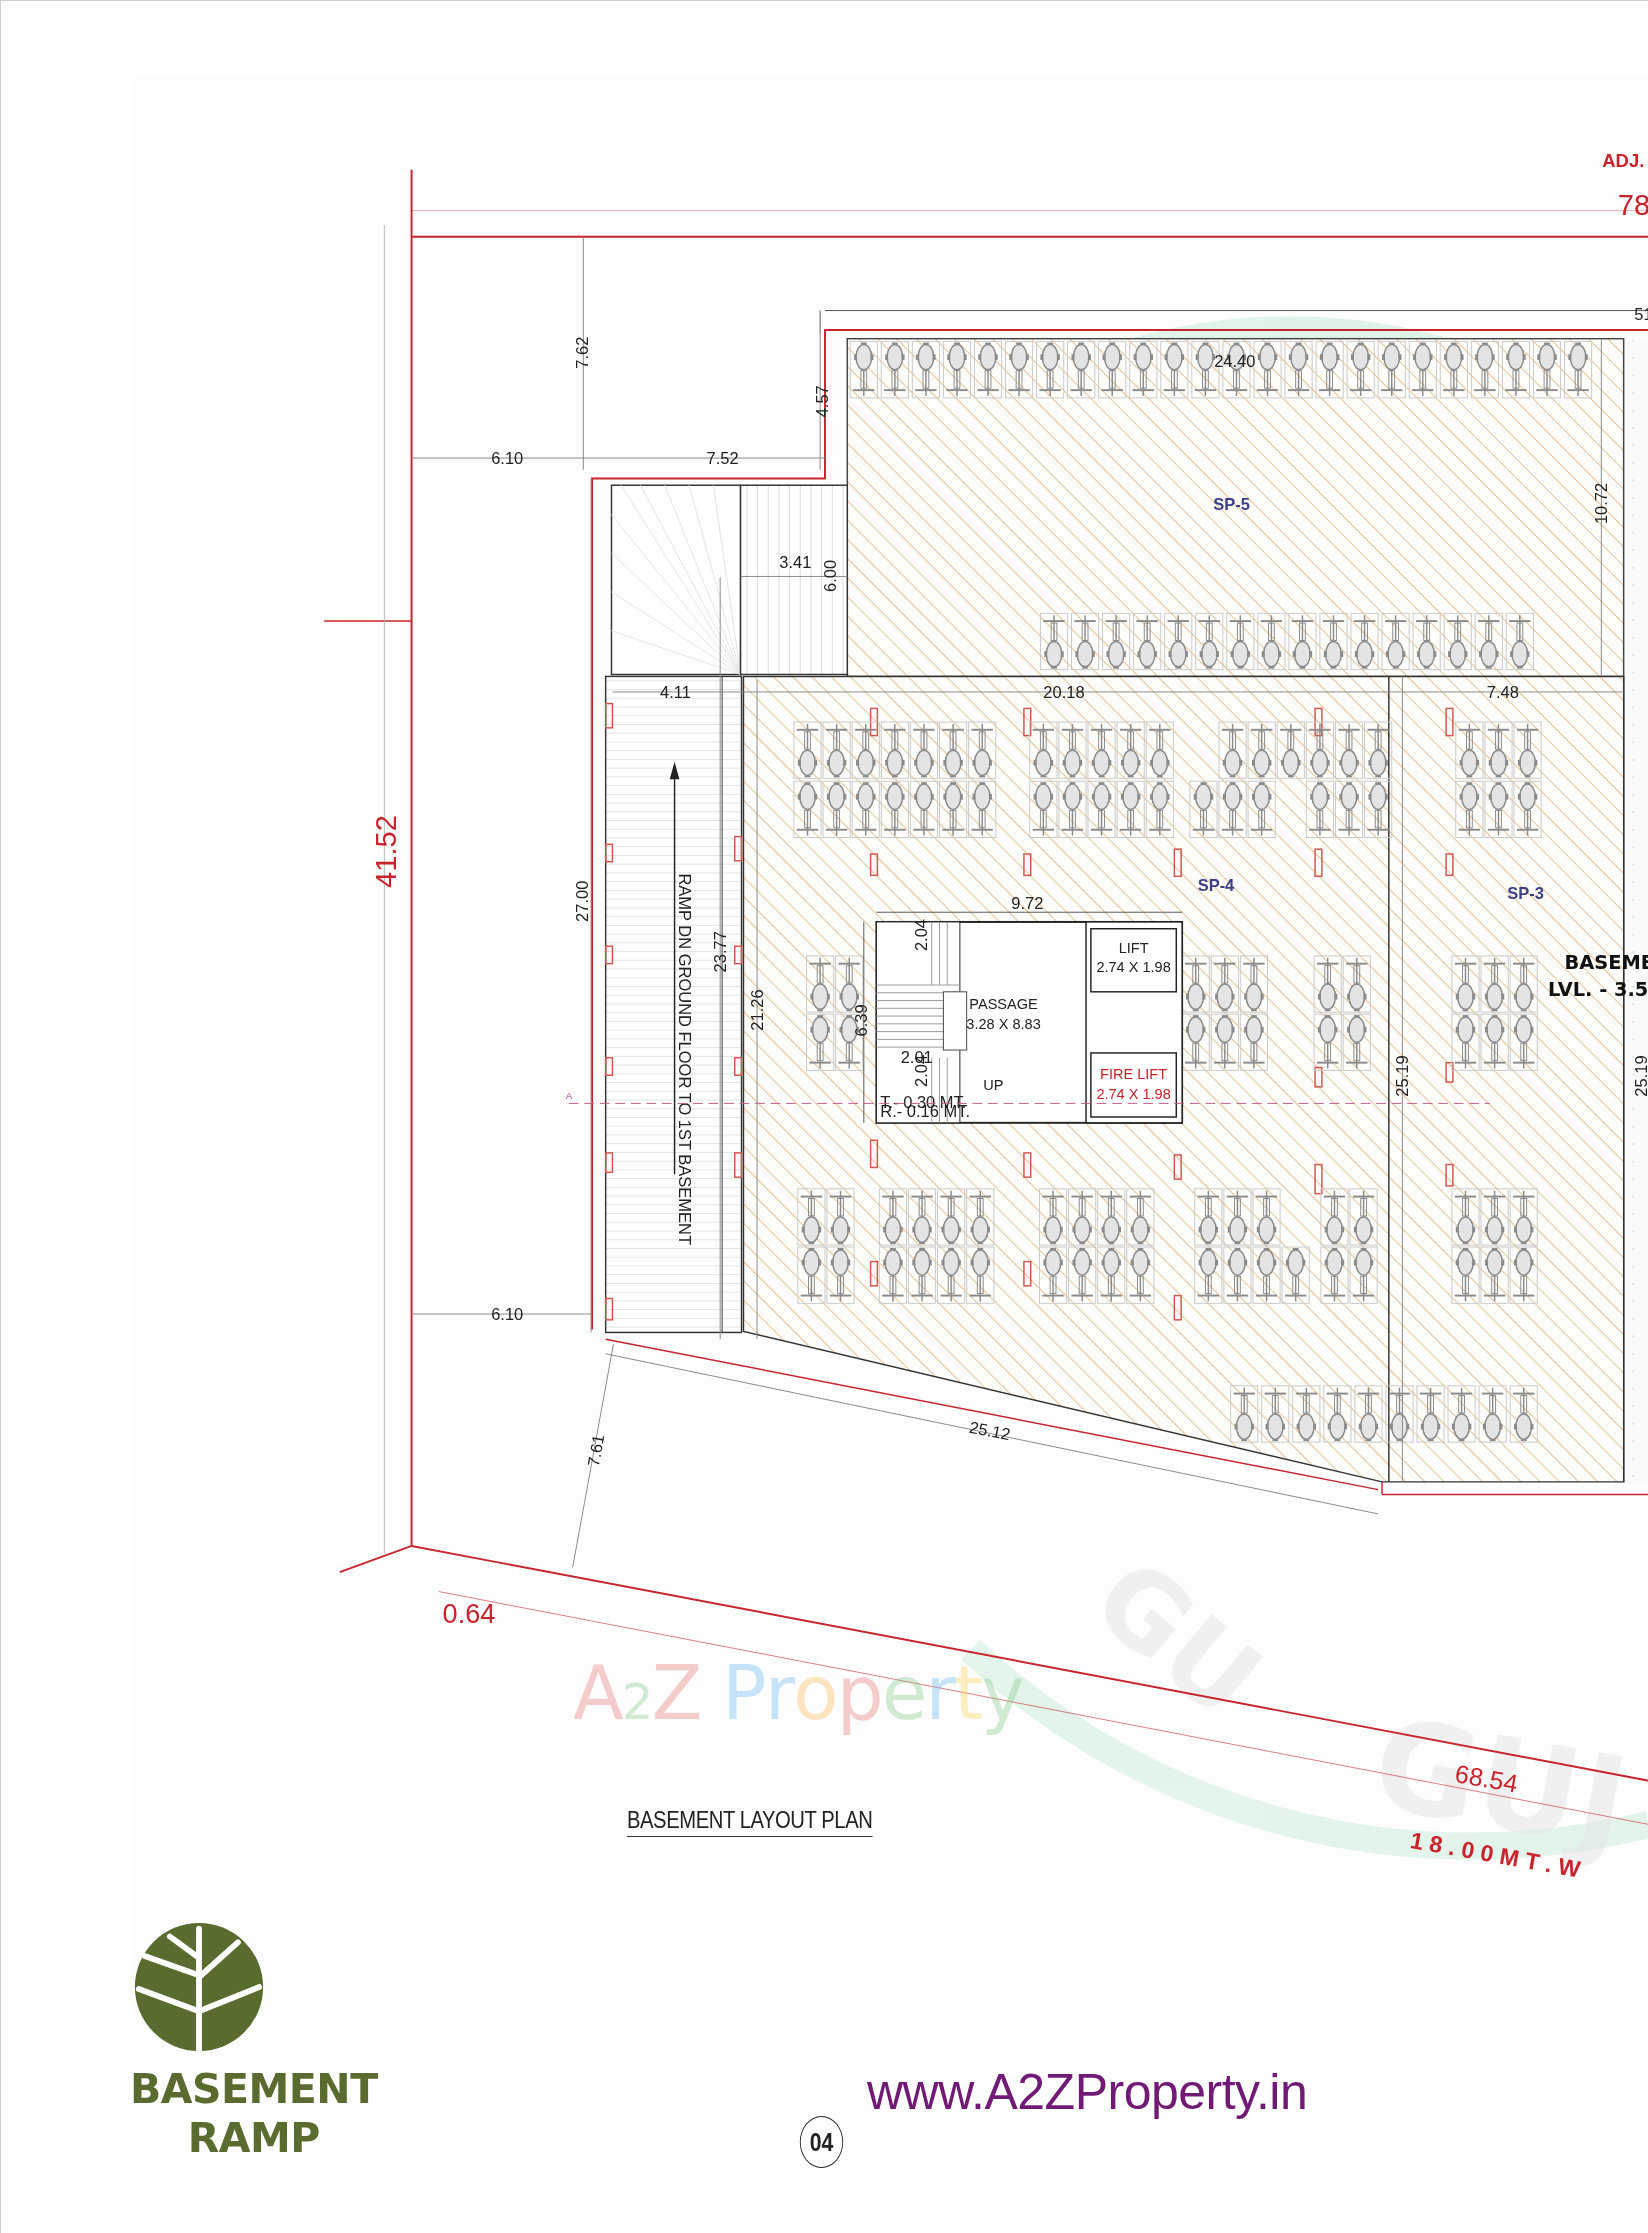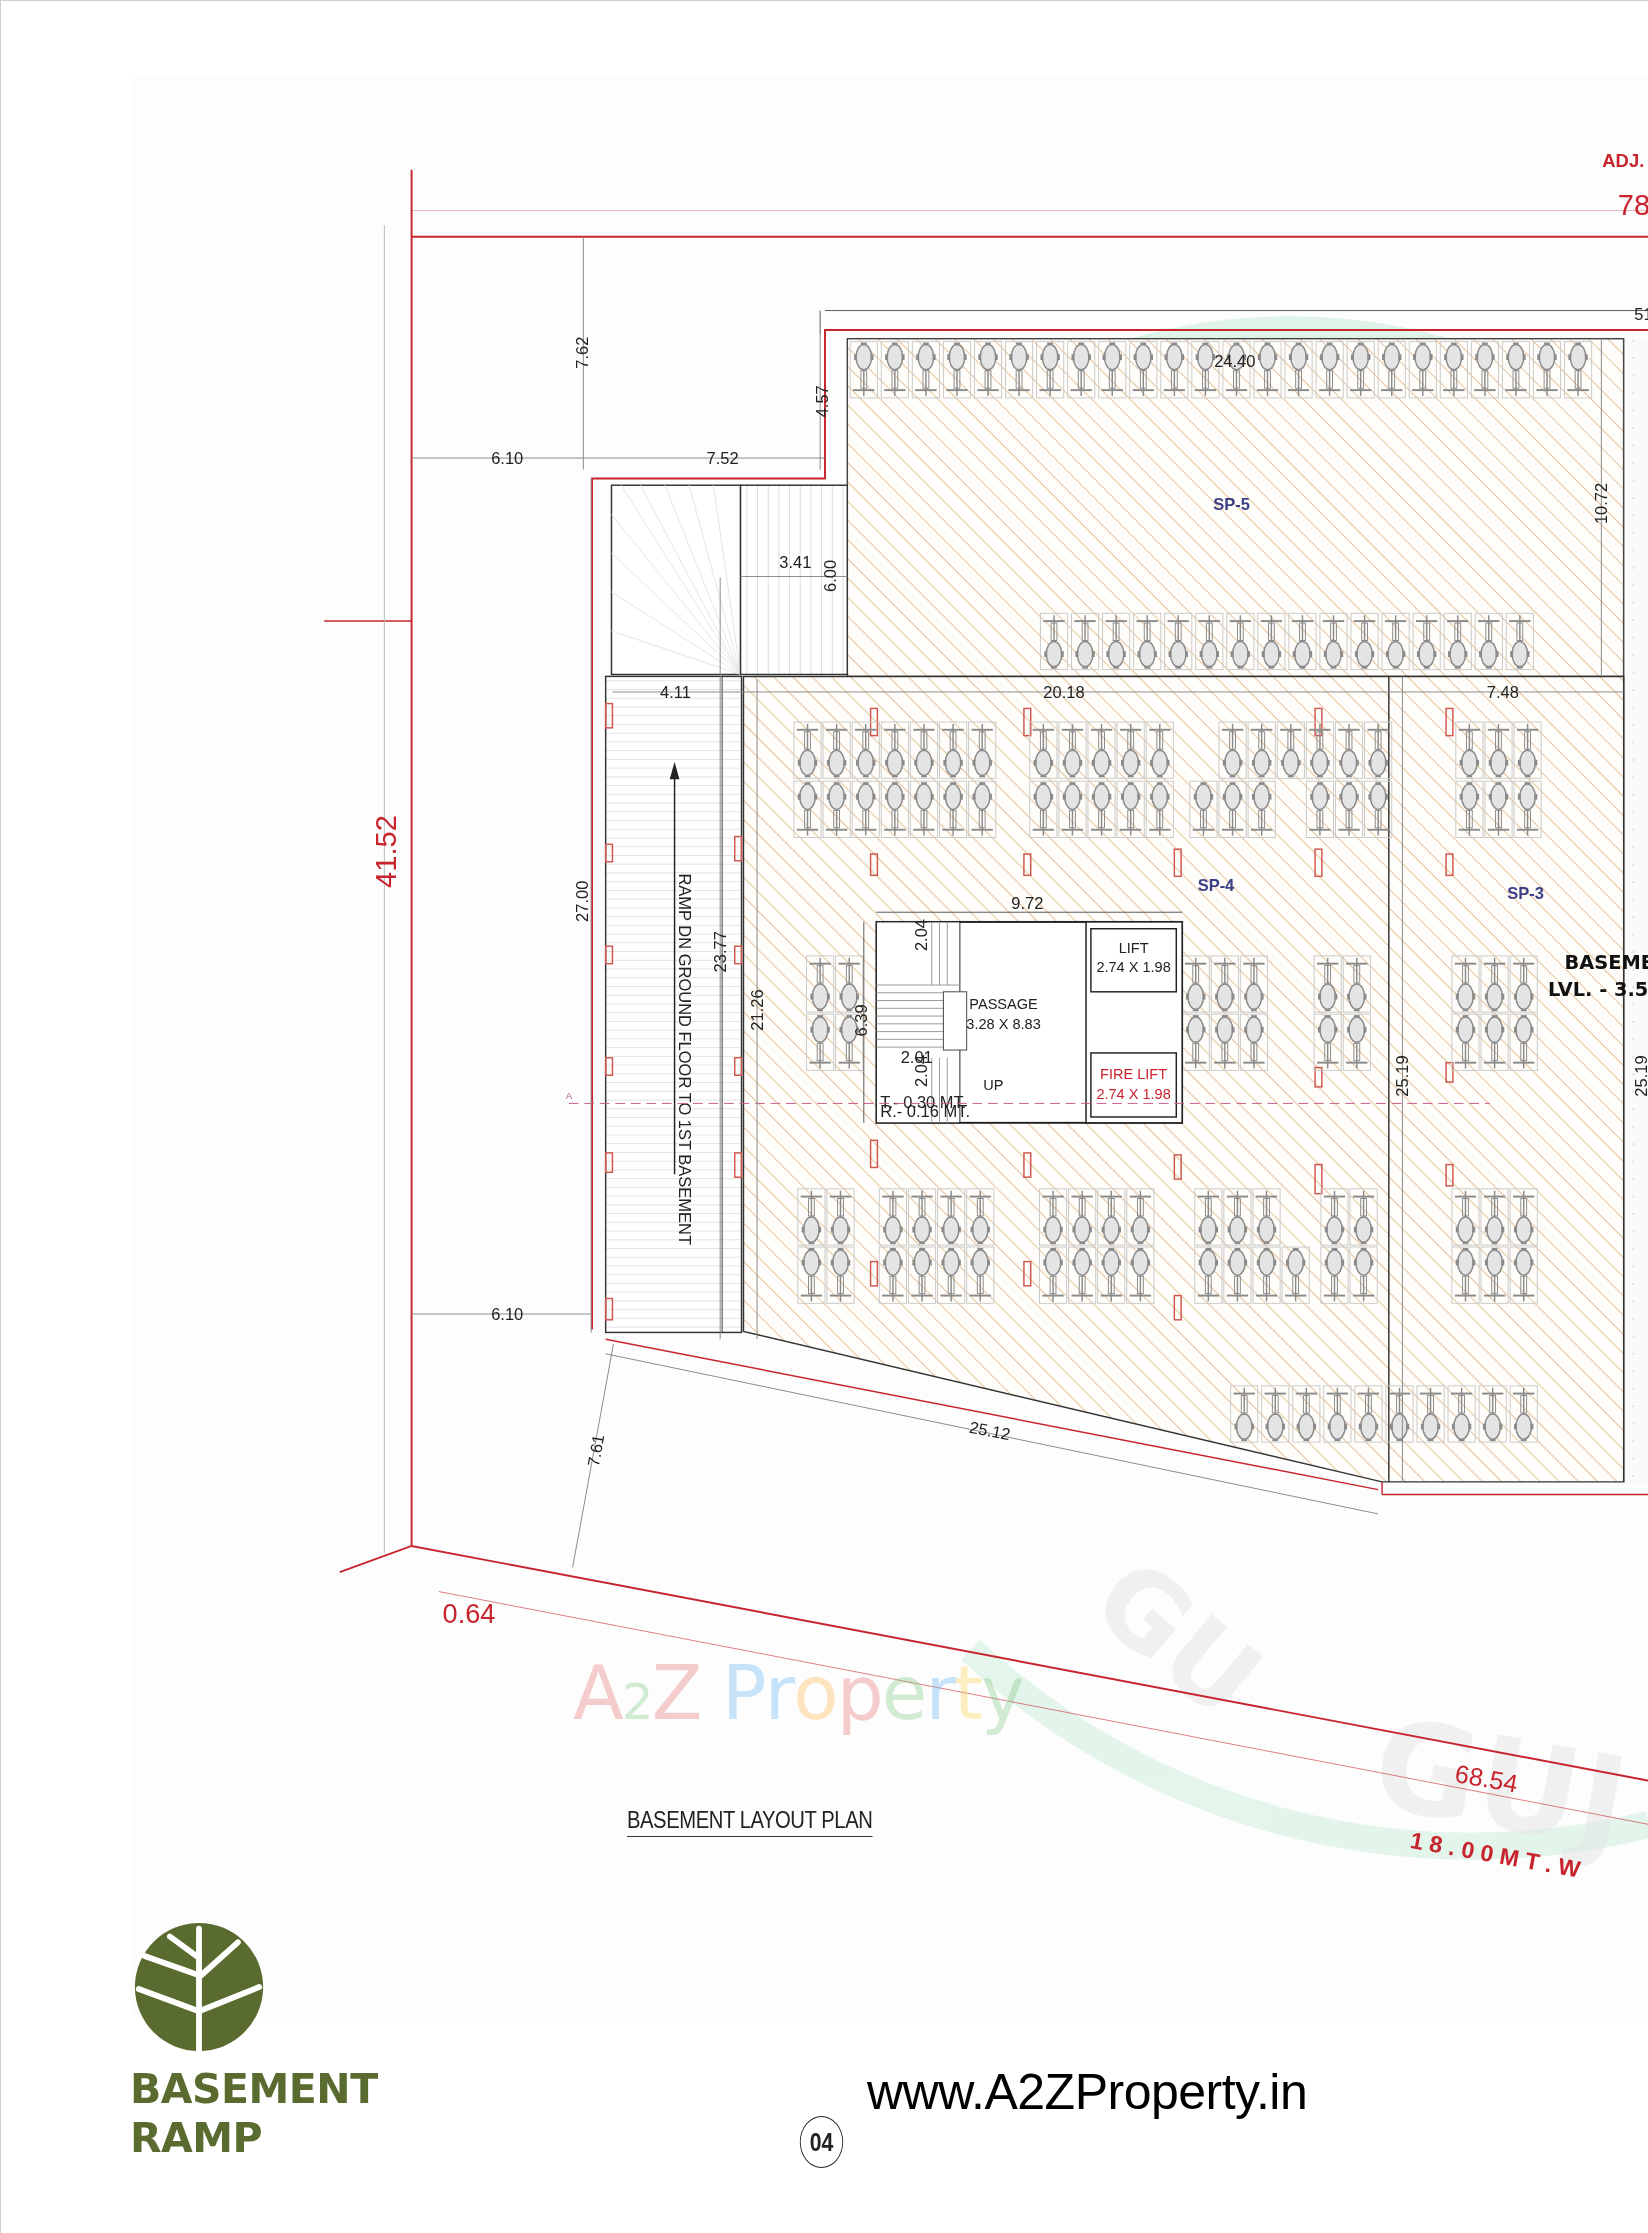--- a/index.html
+++ b/index.html
@@ -11,24 +11,24 @@
   .dim-red { font-family:"Liberation Sans", sans-serif; fill:#c8242d; }
   .zone { font-family:"Liberation Sans", sans-serif; font-weight:bold; font-size:17px; fill:#3b3f86; }
   .room { font-family:"Liberation Sans", sans-serif; font-size:15px; fill:#222; }
   .room-red { font-family:"Liberation Sans", sans-serif; font-size:15px; fill:#c8242d; }
   .bsmt { font-family:"DejaVu Sans", sans-serif; font-weight:bold; font-size:20px; fill:#111; }
   .wm-gray { font-family:"DejaVu Sans", sans-serif; font-weight:bold; fill:#d4d4d4; opacity:0.55; }
 
   .layout-title { position:absolute; left:627px; top:1807px; font-size:23px; color:#222; font-family:"Liberation Sans", sans-serif; letter-spacing:-0.5px; transform:scaleX(0.88); transform-origin:left top; border-bottom:1.9px solid #333; padding-bottom:1.9px; }
   .a2z-wm { position:absolute; left:573px; top:1650px; font-family:"DejaVu Sans", sans-serif; font-weight:normal; font-size:74px; letter-spacing:-1.9px; opacity:0.35; white-space:nowrap; }
   .a2z-wm span { display:inline-block; }
-  .site-wm { position:absolute; left:867px; top:2063px; font-family:"Liberation Sans", sans-serif; font-size:50px; color:#000000; letter-spacing:-0.5px; }
+  .site-wm { position:absolute; left:867px; top:2063px; font-family:"Liberation Sans", sans-serif; font-size:50px; color:#701a75; letter-spacing:-0.5px; }
 
   .brand-logo { position:absolute; left:131px; top:1919px; width:136px; height:136px; }
-  .page-title { position:absolute; left:130px; top:2065px; color:#5a6b2f; font-family:"DejaVu Sans", sans-serif; font-weight:bold; font-size:41px; line-height:49px; letter-spacing:-0.5px; }
+  .page-title { position:absolute; left:130px; top:2065px; color:#5a6b2f; font-family:"DejaVu Sans", sans-serif; font-weight:bold; font-size:41px; line-height:49px; letter-spacing:-0.5px;text-align:center; }
   .page-title div { display:block; }
   .page-num { position:absolute; left:796px; top:2116px; width:49px; height:50px; border:1.9px solid #222; border-radius:50%; display:flex; align-items:center; justify-content:center; font-family:"Liberation Sans", sans-serif; font-weight:bold; font-size:25px; color:#222; transform:scaleX(0.85); }
 </style>
 </head>
 <body>
 
 <div class="page-border"></div>
 <div class="inner-bg"></div>
 
 <svg class="plan" width="1649" height="2234" viewBox="0 0 1699 2302" xmlns="http://www.w3.org/2000/svg">

